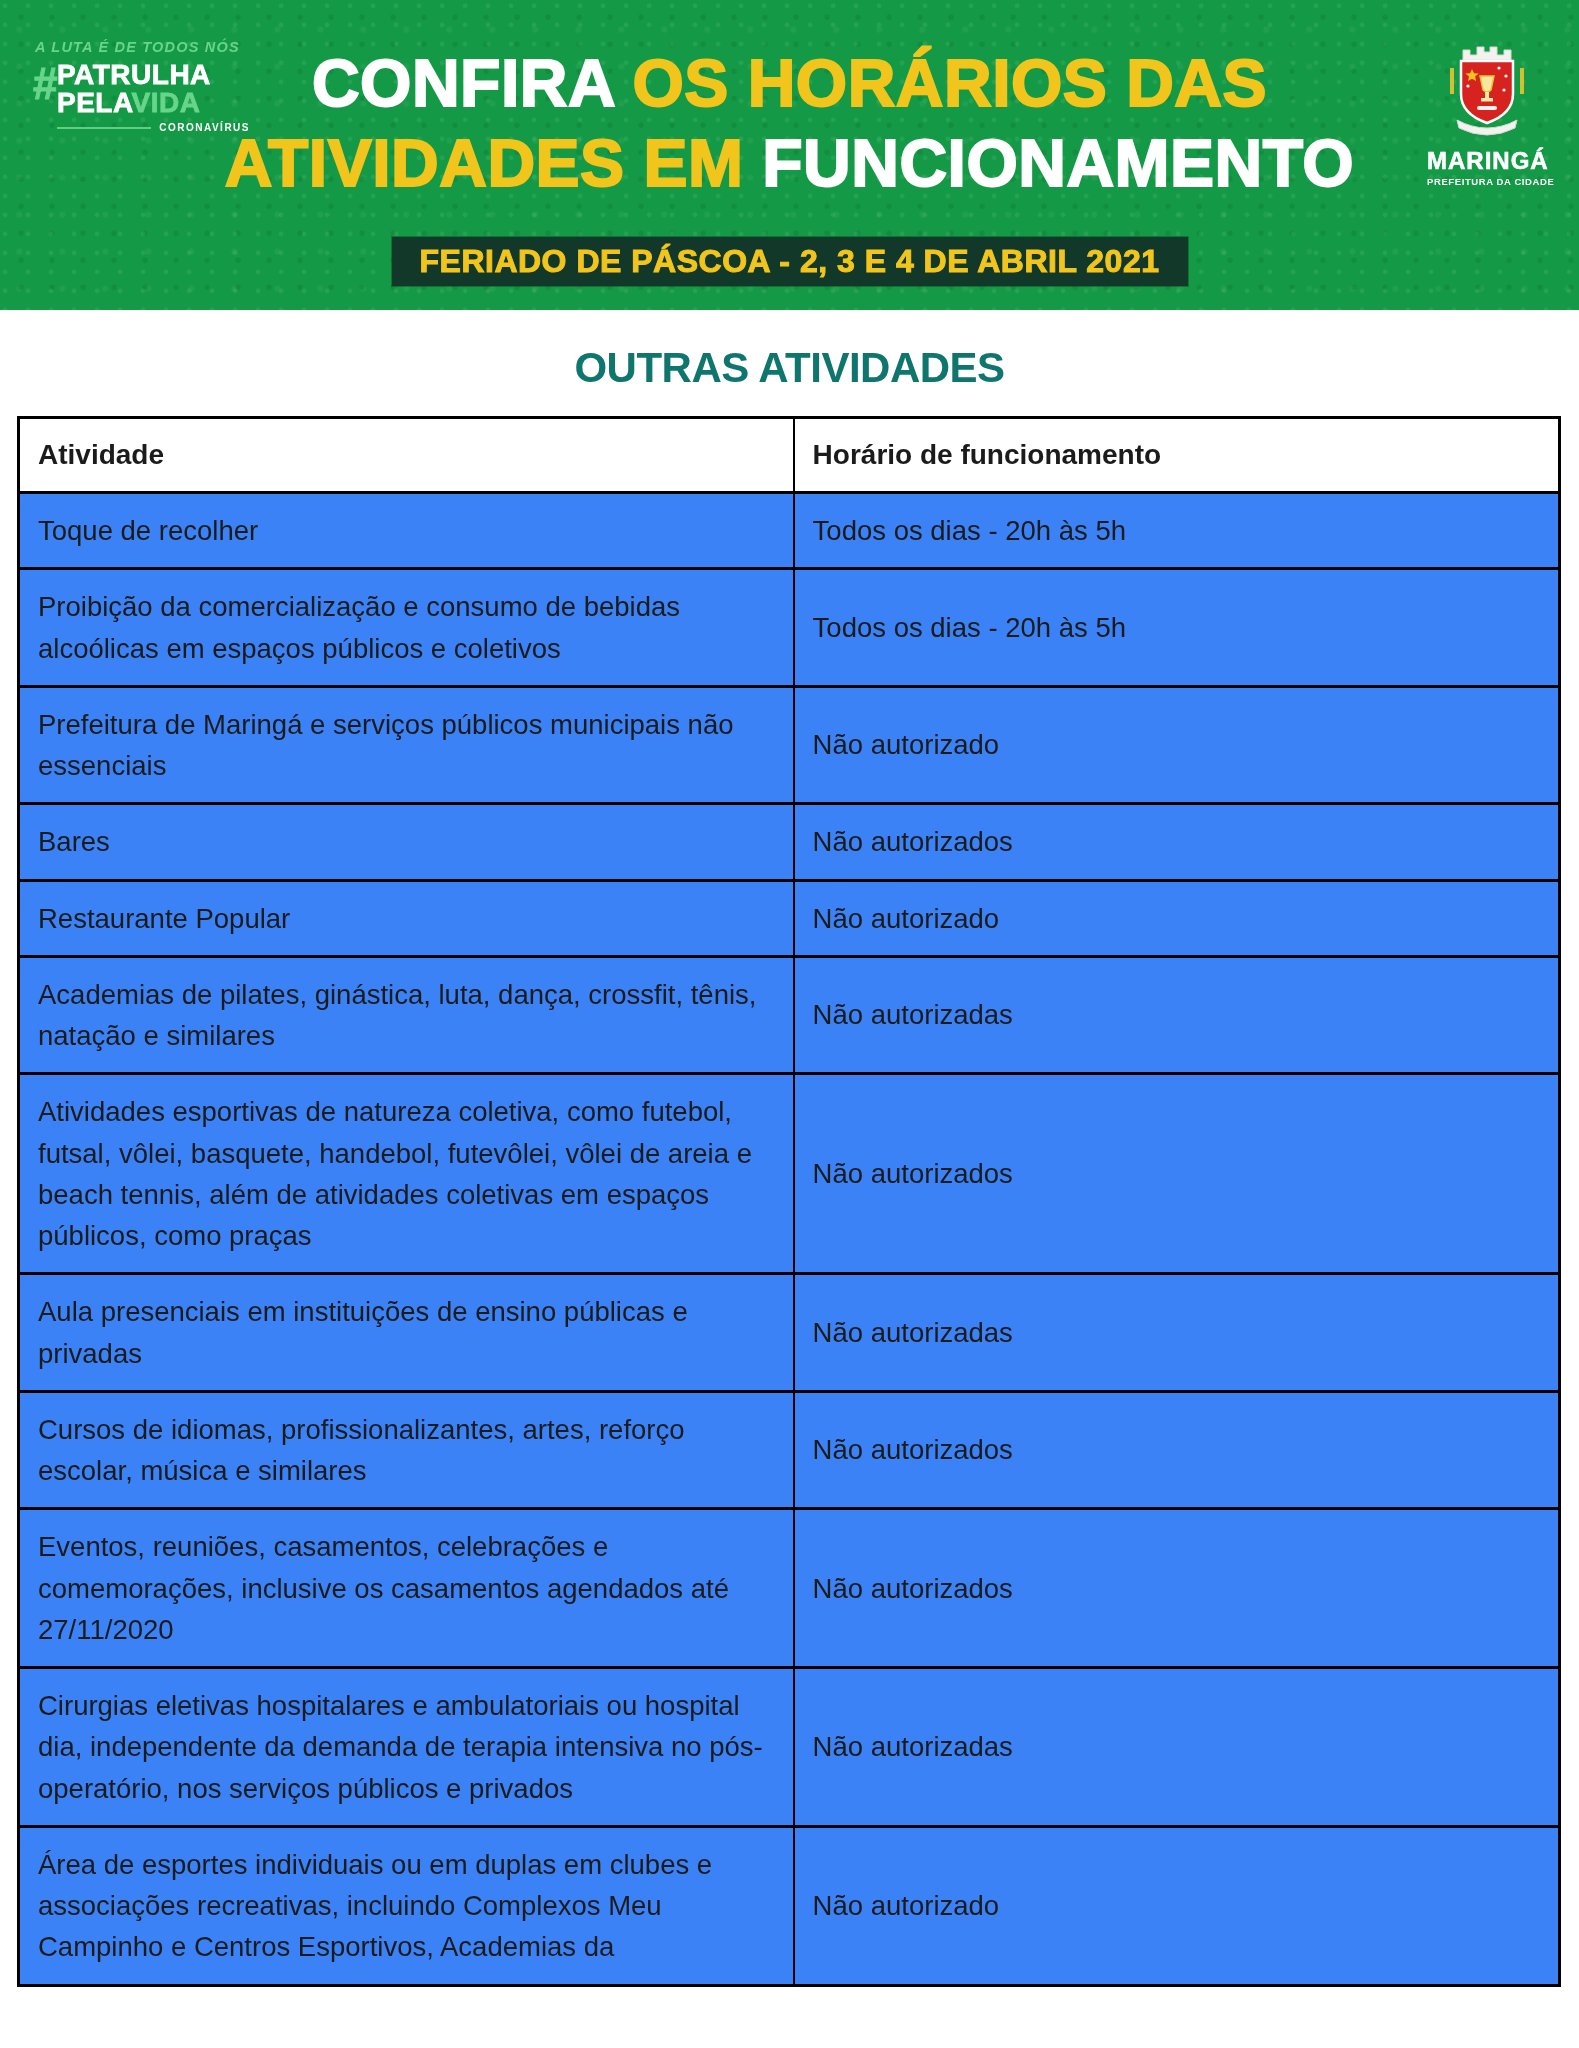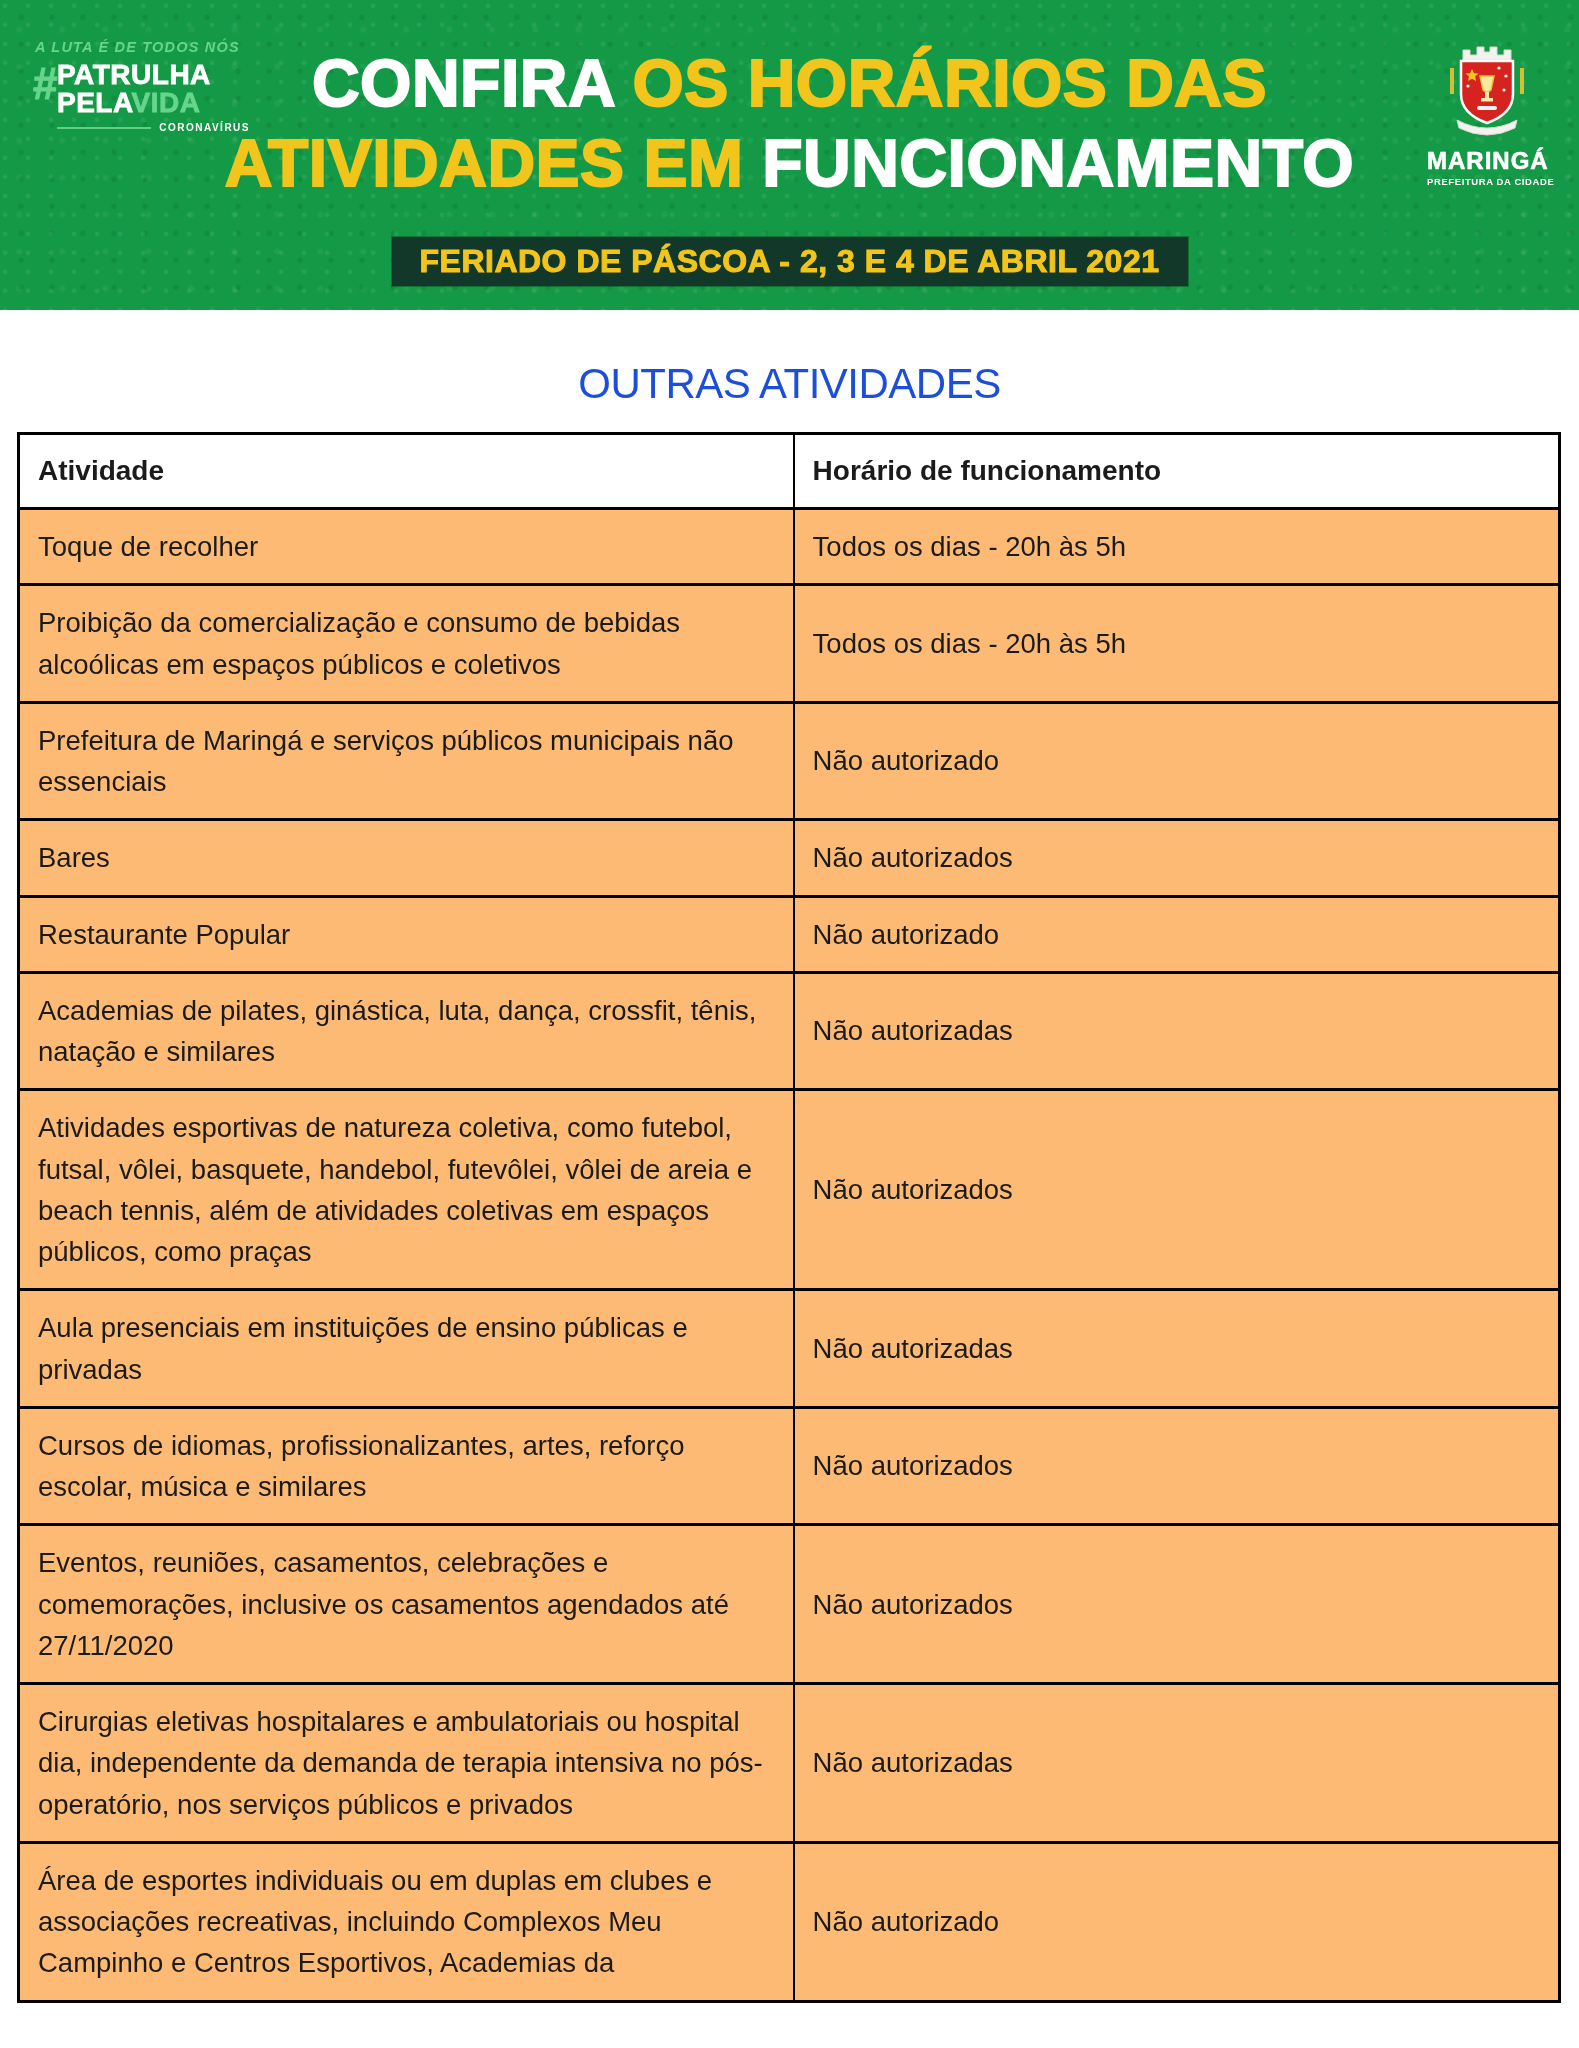--- a/index.html
+++ b/index.html
@@ -54,38 +54,38 @@
     -webkit-text-stroke:1px var(--yellow);white-space:nowrap;
   }
 
   .logo-right{position:absolute;right:32px;top:38px;width:120px;text-align:left;line-height:1;}
   .crest{display:block;margin:0 auto;}
   .city-name{margin-top:7px;font-size:24px;font-weight:bold;color:#ffffff;letter-spacing:1px;-webkit-text-stroke:.6px #fff;}
   .city-sub{margin-top:4px;font-size:9.5px;font-weight:bold;color:#ffffff;letter-spacing:.6px;white-space:nowrap;}
 
   
   .section-title{
-    margin-top:50px;text-align:center;font-size:42px;font-weight:normal;
-    letter-spacing:-.5px;color:#1d4ed8;
+    margin-top:34px;text-align:center;font-size:42px;font-weight:bold;
+    letter-spacing:-.5px;color:#0f766e;
   }
   table.activities{
     width:1544px;margin:24px auto 0 17px;border-collapse:collapse;table-layout:fixed;
   }
   table.activities,
   table.activities th,
   table.activities td{border:3px solid var(--line);}
   table.activities th,
   table.activities td{border-left-width:2px;border-right-width:2px;}
   table.activities col.c1{width:50.3%;}
   table.activities th{
     text-align:left;font-size:28px;font-weight:bold;padding:20px 16px 20px 18px;vertical-align:middle;
   }
   table.activities td{
     font-size:27.5px;font-weight:normal;line-height:1.5;
-    padding:16px 10px 16px 18px;vertical-align:middle;background:#fdba74;
+    padding:16px 10px 16px 18px;vertical-align:middle;background:#3b82f6;
   }
 </style>
 </head>
 <body>
 
 <header class="hero">
 
   <div class="logo-left">
     <div class="logo-tagline">A LUTA É DE TODOS NÓS</div>
     <div class="logo-main">

